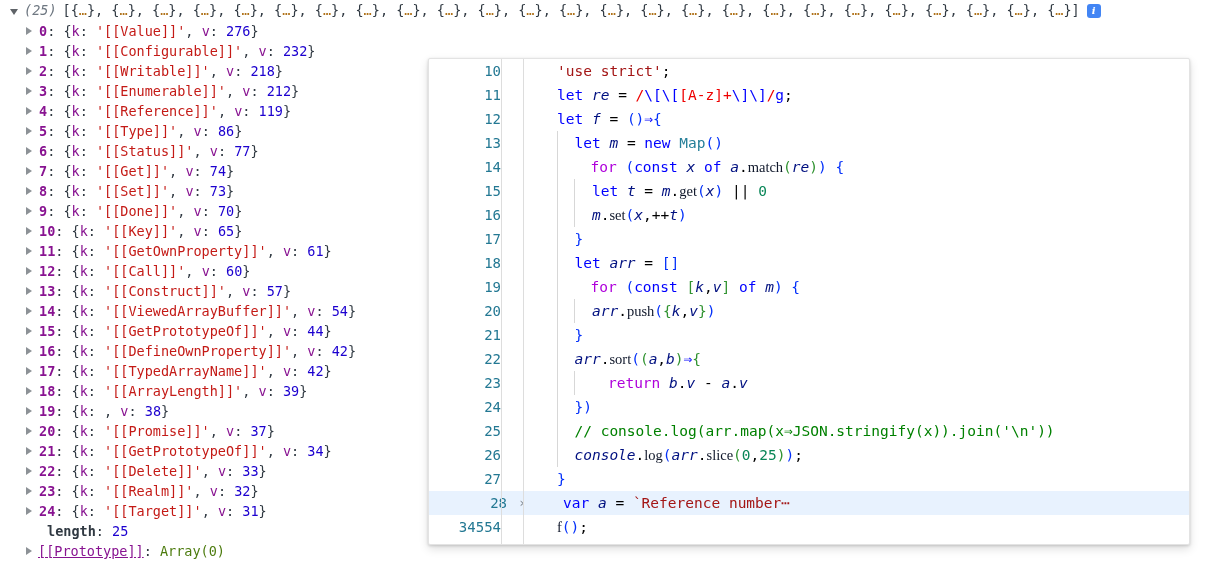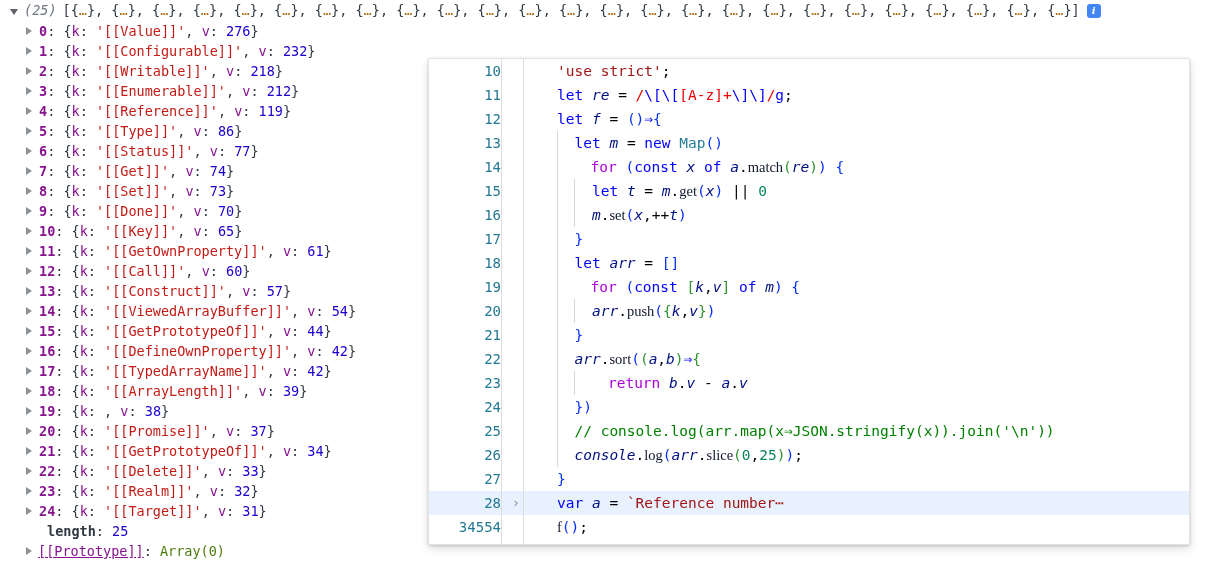--- a/index.html
+++ b/index.html
@@ -131,21 +131,21 @@
     overflow: hidden;
     position: relative;
   }
   .code-line {
     display: flex;
     align-items: stretch;
     height: 24px;
     line-height: 24px;
     white-space: pre;
   }
-  .code-line.active { background: #e8f2fe; }
+  .code-line.active { background: #e8f2fe; padding-left: 6px; }
   .gutter {
     width: 72px;
     flex: none;
     text-align: right;
     color: #237893;
     font-family: "DejaVu Sans Mono", "Liberation Mono", monospace;
     font-size: 14px;
     padding-right: 4px;
     user-select: none;
     cursor: default;

